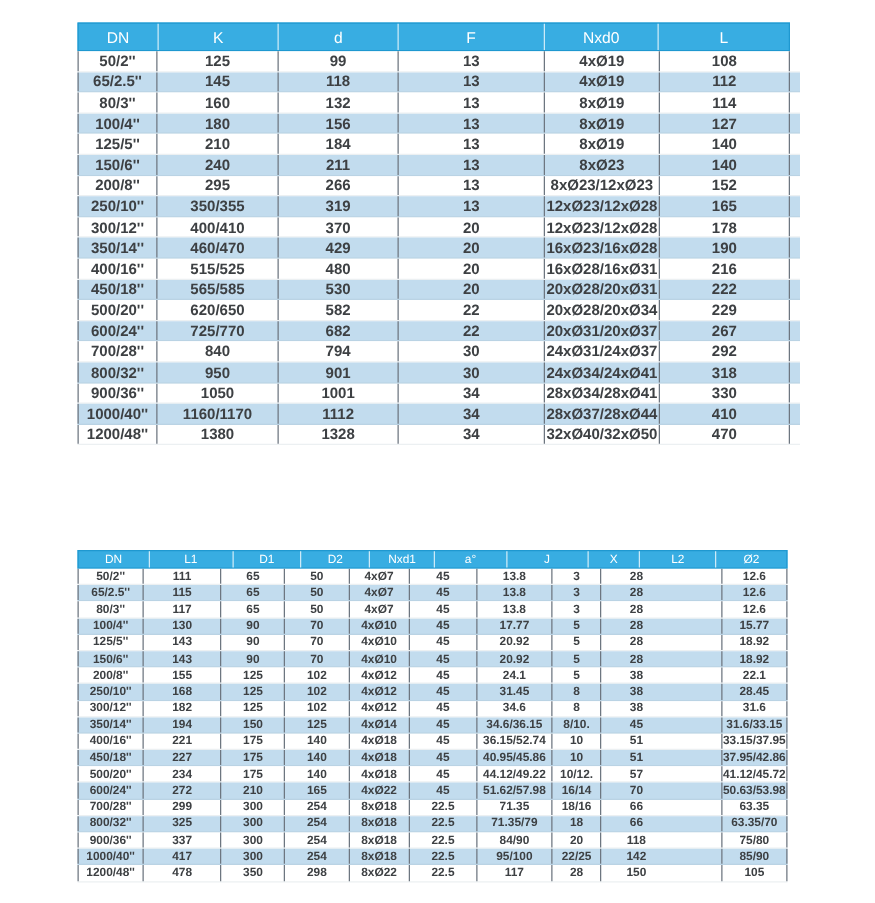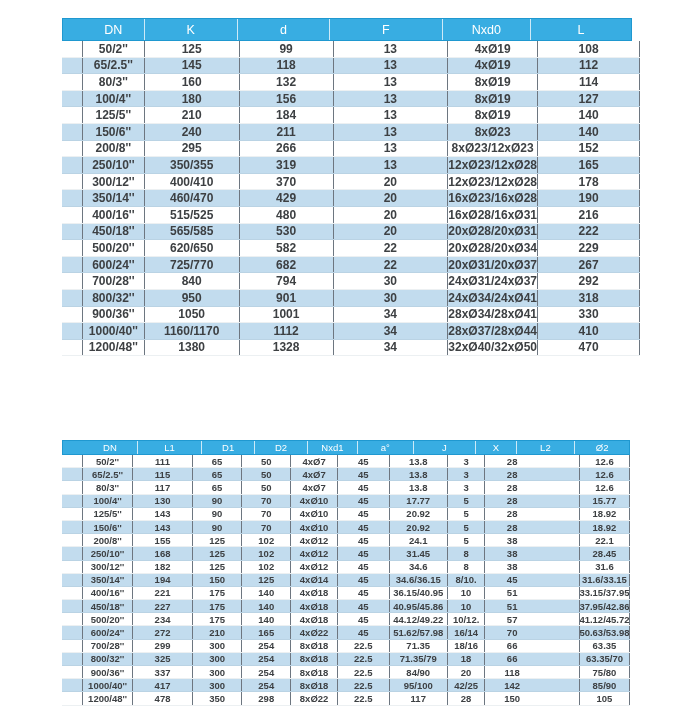--- a/index.html
+++ b/index.html
@@ -15,21 +15,21 @@
     width:700px;height:722px;
     background:#ffffff;
     font-family:"Liberation Sans", sans-serif;
     position:relative;
     overflow:hidden;
   }
   .table-wrap{position:absolute;}
   .t1{left:62px;top:18px;}
   .t2{left:62px;top:440px;}
 
-  .row{display:flex;align-items:stretch;padding-left:20px;}
+  .row{display:flex;align-items:stretch;}
   .cell{
     box-sizing:border-box;
     display:flex;align-items:center;justify-content:center;
     color:var(--body-text);
     border-left:1px solid var(--grid-line);
     white-space:nowrap;
     overflow:hidden;
   }
   .thead{background:var(--header-bg);box-sizing:border-box;border:1px solid var(--header-edge);}
   .thead .cell{
@@ -366,21 +366,21 @@
       <div class="cell c8">45</div>
       <div class="cell c9">31.6/33.15</div>
     </div>
     <div class="row body plain">
       <div class="cell c0">400/16''</div>
       <div class="cell c1">221</div>
       <div class="cell c2">175</div>
       <div class="cell c3">140</div>
       <div class="cell c4">4xØ18</div>
       <div class="cell c5">45</div>
-      <div class="cell c6">36.15/40.95</div>
+      <div class="cell c6">36.15/52.74</div>
       <div class="cell c7">10</div>
       <div class="cell c8">51</div>
       <div class="cell c9">33.15/37.95</div>
     </div>
     <div class="row body stripe">
       <div class="cell c0">450/18''</div>
       <div class="cell c1">227</div>
       <div class="cell c2">175</div>
       <div class="cell c3">140</div>
       <div class="cell c4">4xØ18</div>
@@ -451,21 +451,21 @@
       <div class="cell c9">75/80</div>
     </div>
     <div class="row body stripe">
       <div class="cell c0">1000/40''</div>
       <div class="cell c1">417</div>
       <div class="cell c2">300</div>
       <div class="cell c3">254</div>
       <div class="cell c4">8xØ18</div>
       <div class="cell c5">22.5</div>
       <div class="cell c6">95/100</div>
-      <div class="cell c7">42/25</div>
+      <div class="cell c7">22/25</div>
       <div class="cell c8">142</div>
       <div class="cell c9">85/90</div>
     </div>
     <div class="row body plain">
       <div class="cell c0">1200/48''</div>
       <div class="cell c1">478</div>
       <div class="cell c2">350</div>
       <div class="cell c3">298</div>
       <div class="cell c4">8xØ22</div>
       <div class="cell c5">22.5</div>

